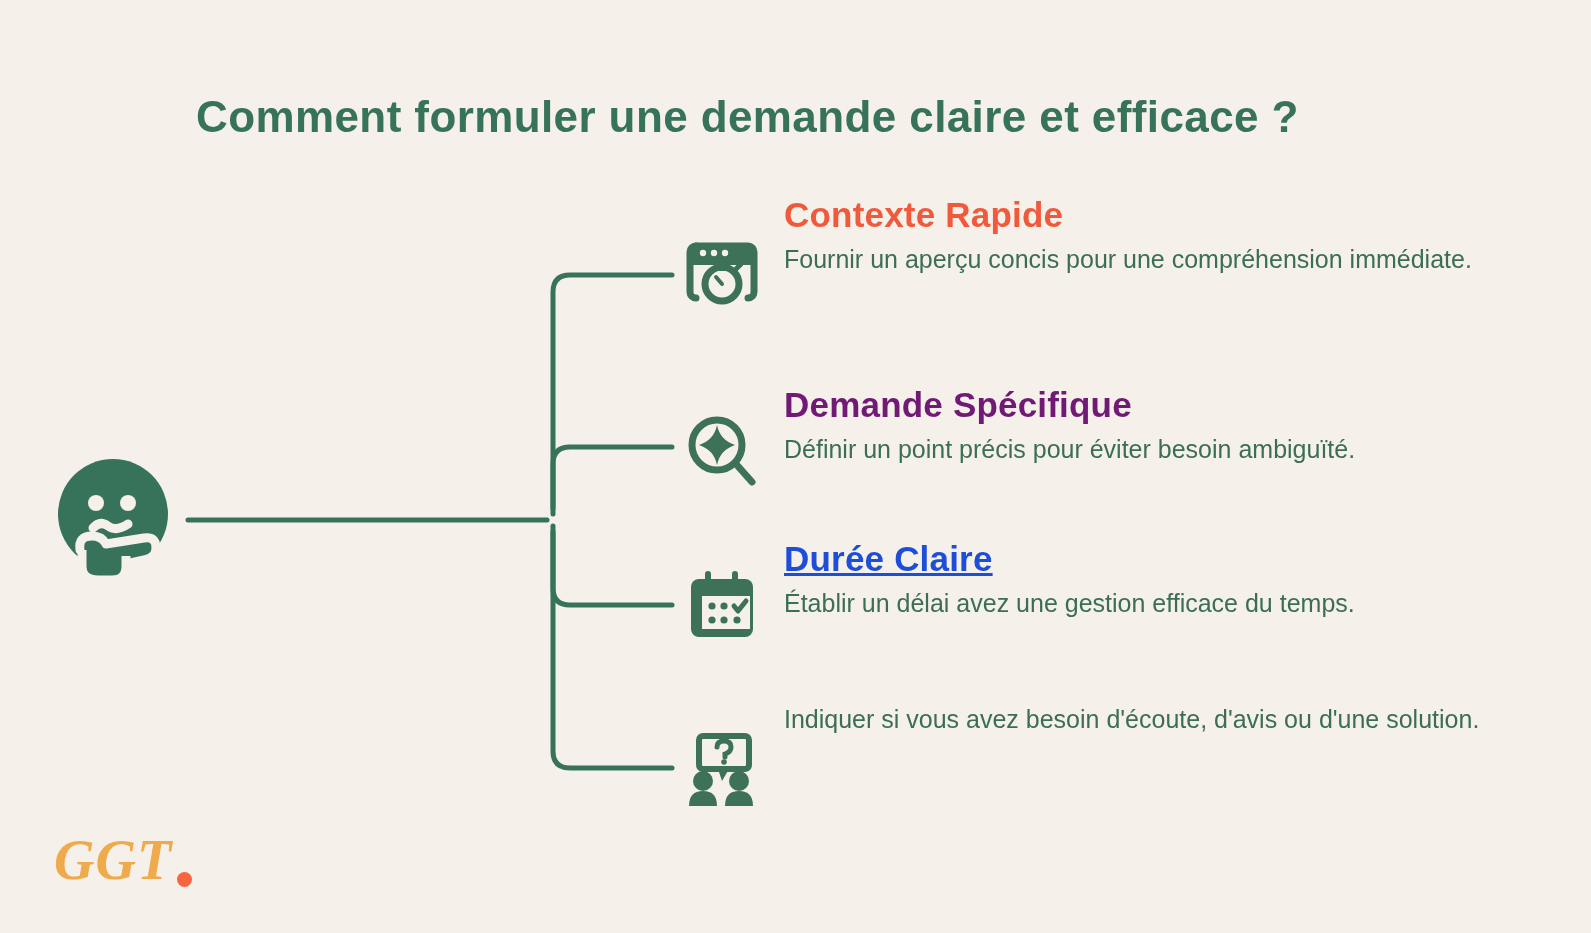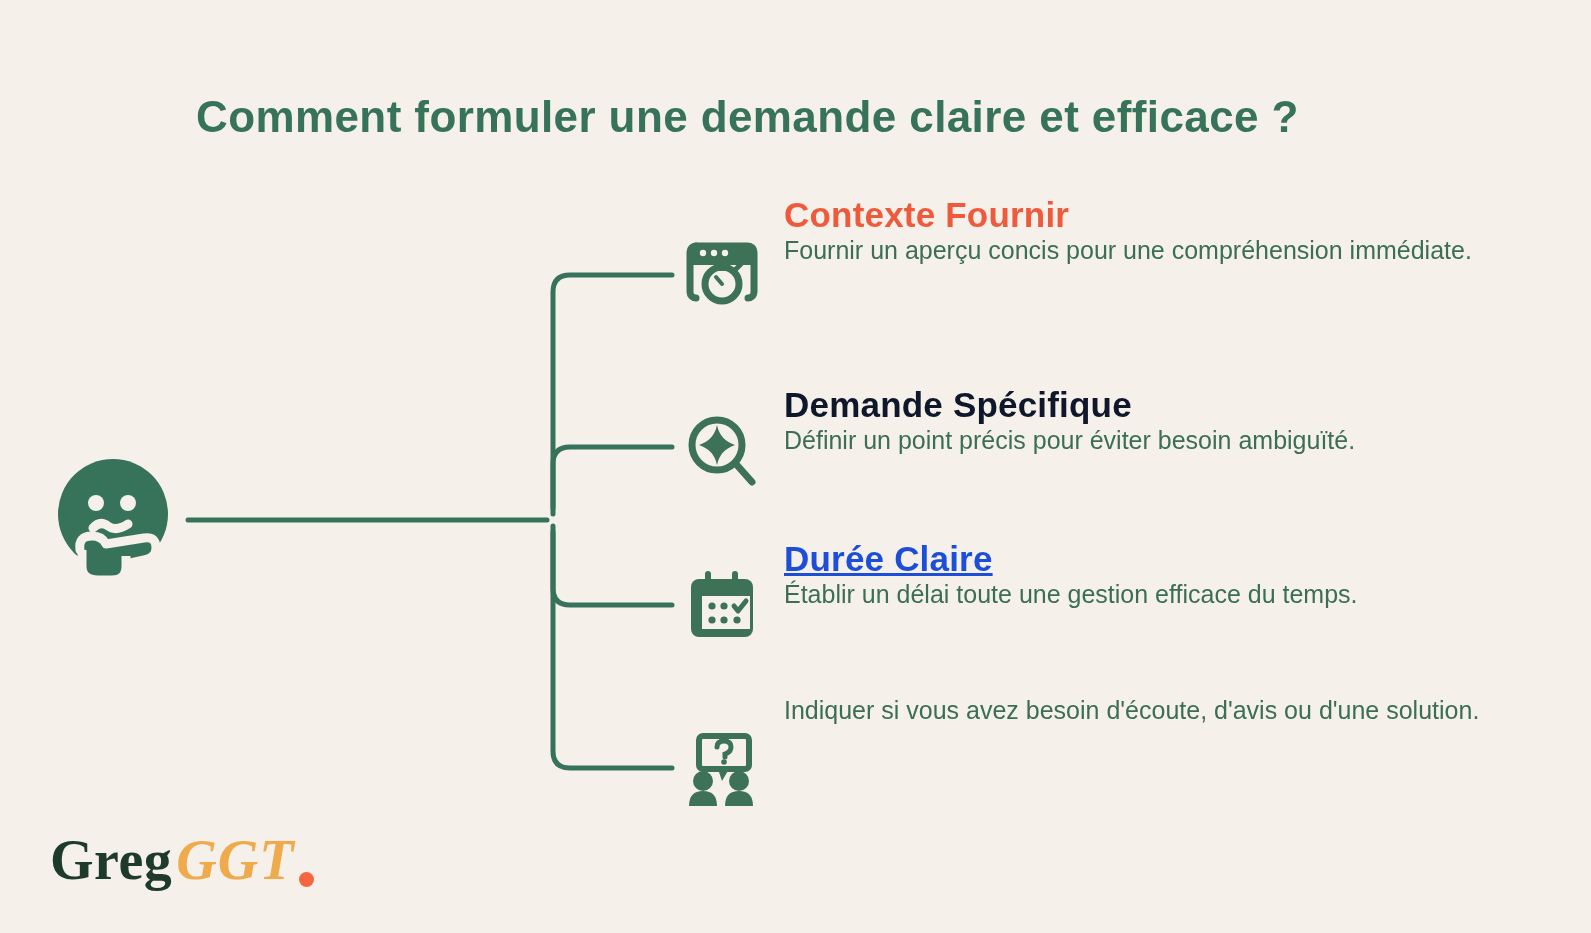--- a/index.html
+++ b/index.html
@@ -72,20 +72,21 @@
     font-size: 35px;
     font-weight: 700;
     letter-spacing: 0.2px;
     line-height: 1.08;
     white-space: nowrap;
   }
   .item-desc {
     font-size: 25px;
     line-height: 1.32;
     color: #3B6E55;
+    margin-top: 9px;
   }
 
   #item-0 { top: 196px; }
   #item-0 .item-icon { top: 36px; }
   #item-1 { top: 386px; }
   #item-1 .item-icon { top: 26px; }
   #item-2 { top: 540px; }
   #item-2 .item-icon { top: 26px; }
   #item-3 { top: 694px; }
   #item-3 .item-icon { top: 36px; }
@@ -168,35 +169,35 @@
         <circle cx="30" cy="21" r="3.2" fill="#F5F0E9"></circle>
         <circle cx="41" cy="21" r="3.2" fill="#F5F0E9"></circle>
         <circle cx="38" cy="52" r="17" fill="#F5F0E9" stroke="#3D7257" stroke-width="7"></circle>
         <rect x="31" y="30" width="15" height="6" rx="3" fill="#3D7257"></rect>
         <rect x="35" y="33" width="7" height="6" fill="#3D7257"></rect>
         <path d="M38 52 L32 45" stroke="#3D7257" stroke-width="4" stroke-linecap="round"></path>
         <path d="M52 37 l5 -5" stroke="#3D7257" stroke-width="5" stroke-linecap="round"></path>
       </svg>
     </div>
     <div class="item-text">
-      <div class="item-heading" style="color:#F05A3C;">Contexte Fournir</div>
+      <div class="item-heading" style="color:#F05A3C;">Contexte Rapide</div>
       <div class="item-desc">Fournir un aperçu concis pour une compréhension immédiate.</div>
     </div>
   </div>
 
   <div class="item" id="item-1">
     <div class="item-icon">
       <svg viewBox="0 0 76 76" width="76" height="76" aria-hidden="true">
         <circle cx="33" cy="33" r="25" fill="none" stroke="#3D7257" stroke-width="7"></circle>
         <path d="M52 52 L68 70" stroke="#3D7257" stroke-width="7" stroke-linecap="round"></path>
         <path d="M33 13 Q36 28 51 33 Q36 38 33 53 Q30 38 15 33 Q30 28 33 13 Z" fill="#3D7257"></path>
       </svg>
     </div>
     <div class="item-text">
-      <div class="item-heading" style="color:#0f172a;">Demande Spécifique</div>
+      <div class="item-heading" style="color:#701a75;">Demande Spécifique</div>
       <div class="item-desc">Définir un point précis pour éviter besoin ambiguïté.</div>
     </div>
   </div>
 
   <div class="item" id="item-2">
     <div class="item-icon">
       <svg viewBox="0 0 76 76" width="76" height="76" aria-hidden="true">
         <rect x="21" y="5" width="6" height="18" rx="3" fill="#3D7257"></rect>
         <rect x="48" y="5" width="6" height="18" rx="3" fill="#3D7257"></rect>
         <rect x="7" y="13" width="62" height="58" rx="8" fill="#3D7257"></rect>
@@ -204,21 +205,21 @@
         <circle cx="28" cy="40" r="3.6" fill="#3D7257"></circle>
         <circle cx="40" cy="40" r="3.6" fill="#3D7257"></circle>
         <path d="M50 40 L54 45 L62 35" stroke="#3D7257" stroke-width="5" fill="none" stroke-linecap="round" stroke-linejoin="round"></path>
         <circle cx="28" cy="54" r="3.6" fill="#3D7257"></circle>
         <circle cx="40" cy="54" r="3.6" fill="#3D7257"></circle>
         <circle cx="53" cy="54" r="3.6" fill="#3D7257"></circle>
       </svg>
     </div>
     <div class="item-text">
       <div class="item-heading" style="color:#1d4ed8;text-decoration:underline;">Durée Claire</div>
-      <div class="item-desc">Établir un délai toute une gestion efficace du temps.</div>
+      <div class="item-desc">Établir un délai avez une gestion efficace du temps.</div>
     </div>
   </div>
 
   <div class="item" id="item-3">
     <div class="item-icon">
       <svg viewBox="0 0 76 76" width="76" height="76" aria-hidden="true">
         <rect x="15" y="6" width="50" height="33" rx="4" fill="none" stroke="#3D7257" stroke-width="6"></rect>
         <path d="M34 39 L38 51 L45 39 Z" fill="#3D7257"></path>
         <path d="M33 17 q0 -6 7 -6 q7 0 7 6 q0 5 -6 7 v3" stroke="#3D7257" stroke-width="5" fill="none" stroke-linecap="round"></path>
         <circle cx="40" cy="32" r="2.8" fill="#3D7257"></circle>
@@ -227,18 +228,17 @@
         <circle cx="55" cy="51" r="10" fill="#3D7257"></circle>
         <path d="M41 76 q0 -15 14 -15 q14 0 14 15 Z" fill="#3D7257"></path>
       </svg>
     </div>
     <div class="item-text">
       <div class="item-desc">Indiquer si vous avez besoin d'écoute, d'avis ou d'une solution.</div>
     </div>
   </div>
 
   <div id="logo">
-    <span id="logo-greg">Greg</span>
     <span id="logo-ggt">GGT</span>
     <span id="logo-dot"></span>
   </div>
 
 </div>
 
 </body></html>

